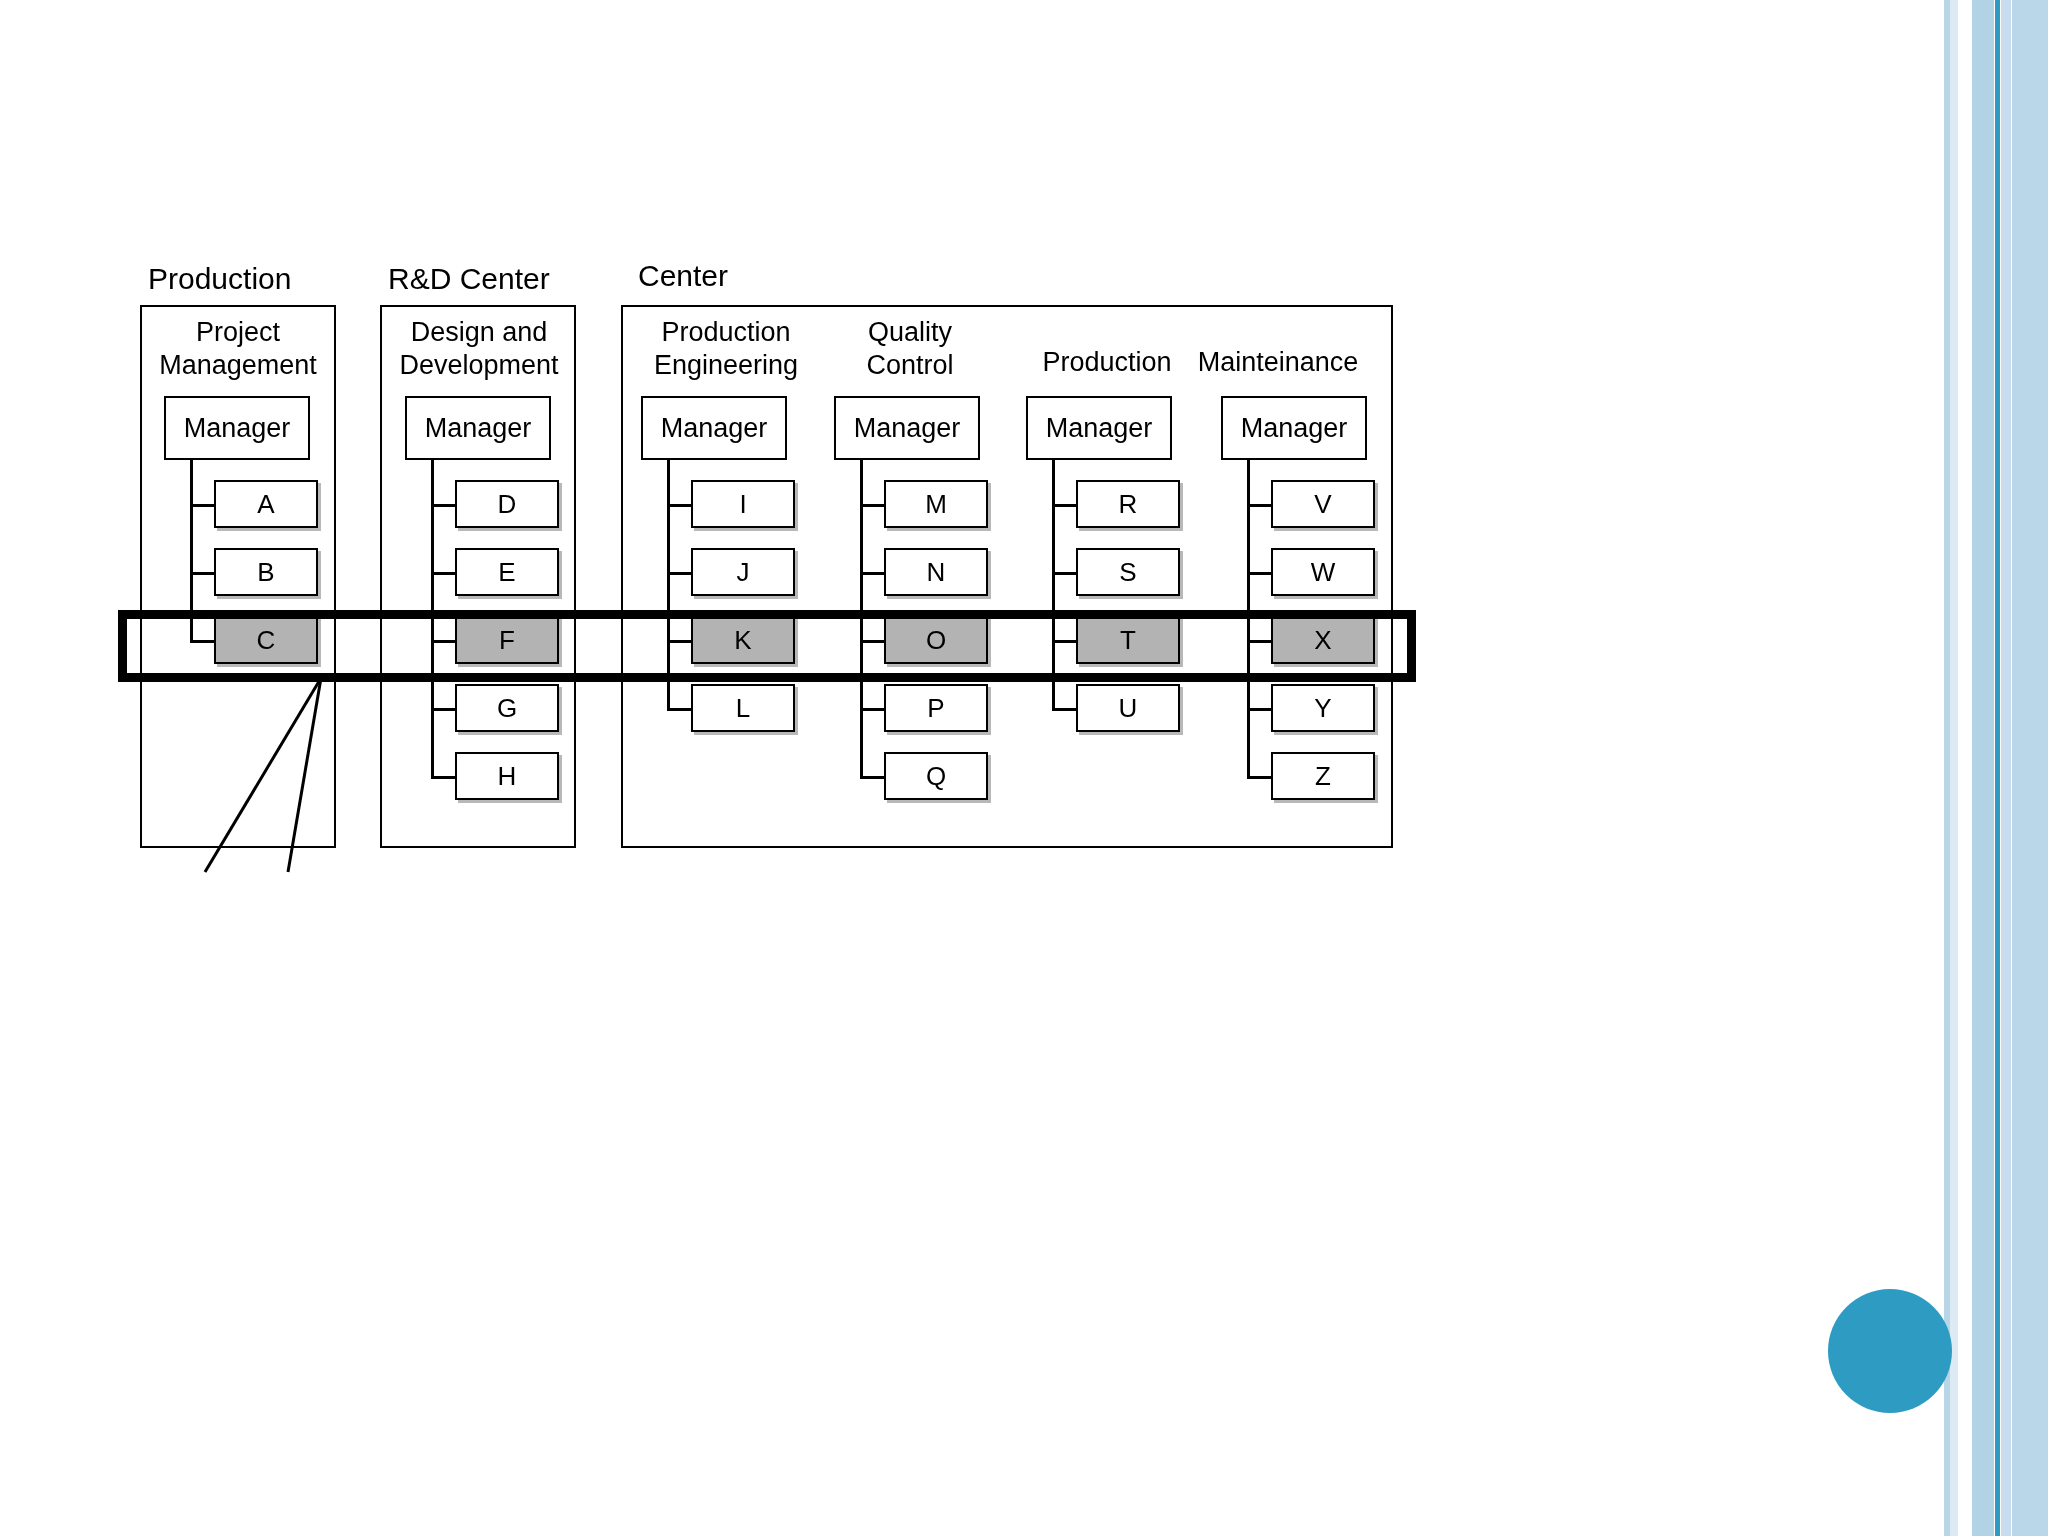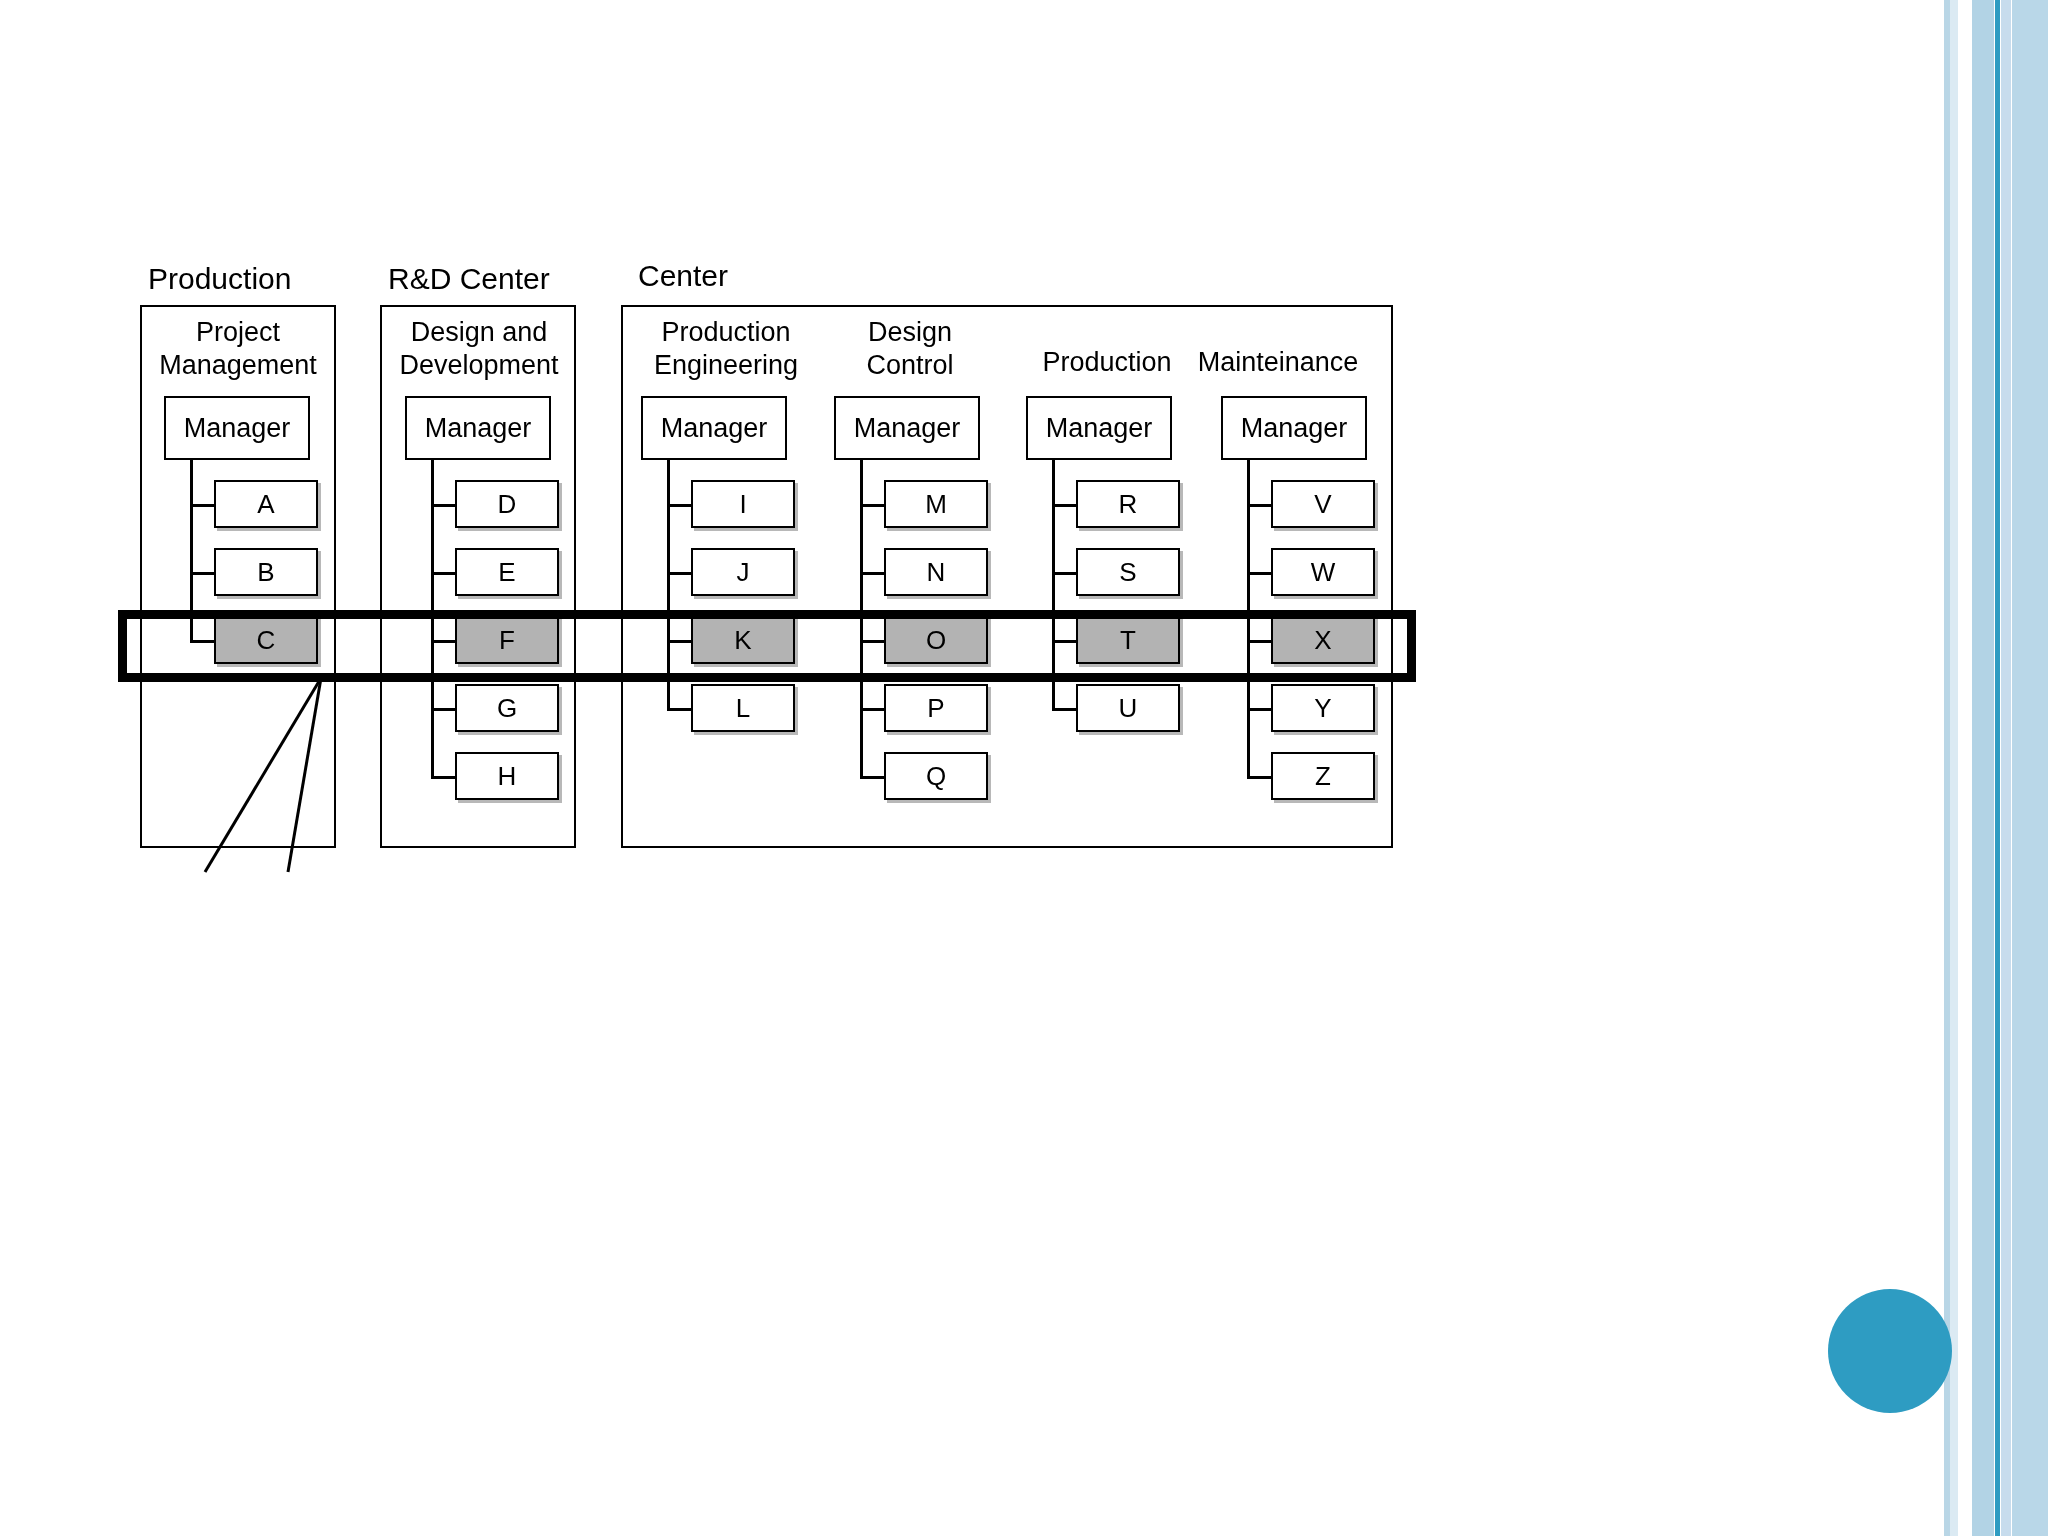--- a/index.html
+++ b/index.html
@@ -115,21 +115,21 @@
       <div class="node manager" style="left: 641px; top: 396px; width: 146px; height: 64px;">Manager</div>
       <div class="vline" style="left: 667px; top: 460px; height: 248px;"></div>
       <div class="hline" style="left: 667px; top: 504px; width: 24px;"></div>
       <div class="node" style="left: 691px; top: 480px; width: 104px; height: 48px;">I</div>
       <div class="hline" style="left: 667px; top: 572px; width: 24px;"></div>
       <div class="node" style="left: 691px; top: 548px; width: 104px; height: 48px;">J</div>
       <div class="hline" style="left: 667px; top: 640px; width: 24px;"></div>
       <div class="node highlight" style="left: 691px; top: 616px; width: 104px; height: 48px;">K</div>
       <div class="hline" style="left: 667px; top: 708px; width: 24px;"></div>
       <div class="node" style="left: 691px; top: 684px; width: 104px; height: 48px;">L</div>
-      <div class="dept-label" style="left: 830px; top: 316px; width: 160px;">Design
+      <div class="dept-label" style="left: 830px; top: 316px; width: 160px;">Quality
 Control</div>
       <div class="node manager" style="left: 834px; top: 396px; width: 146px; height: 64px;">Manager</div>
       <div class="vline" style="left: 860px; top: 460px; height: 316px;"></div>
       <div class="hline" style="left: 860px; top: 504px; width: 24px;"></div>
       <div class="node" style="left: 884px; top: 480px; width: 104px; height: 48px;">M</div>
       <div class="hline" style="left: 860px; top: 572px; width: 24px;"></div>
       <div class="node" style="left: 884px; top: 548px; width: 104px; height: 48px;">N</div>
       <div class="hline" style="left: 860px; top: 640px; width: 24px;"></div>
       <div class="node highlight" style="left: 884px; top: 616px; width: 104px; height: 48px;">O</div>
       <div class="hline" style="left: 860px; top: 708px; width: 24px;"></div>

